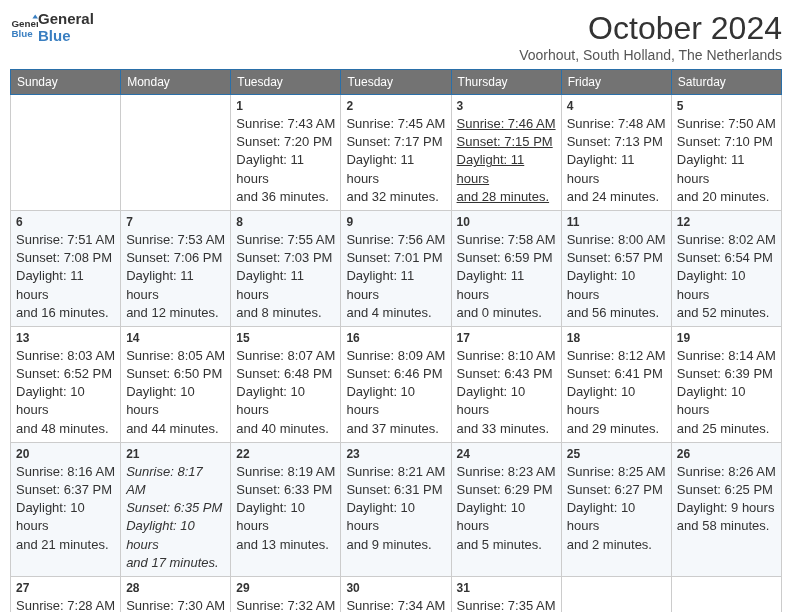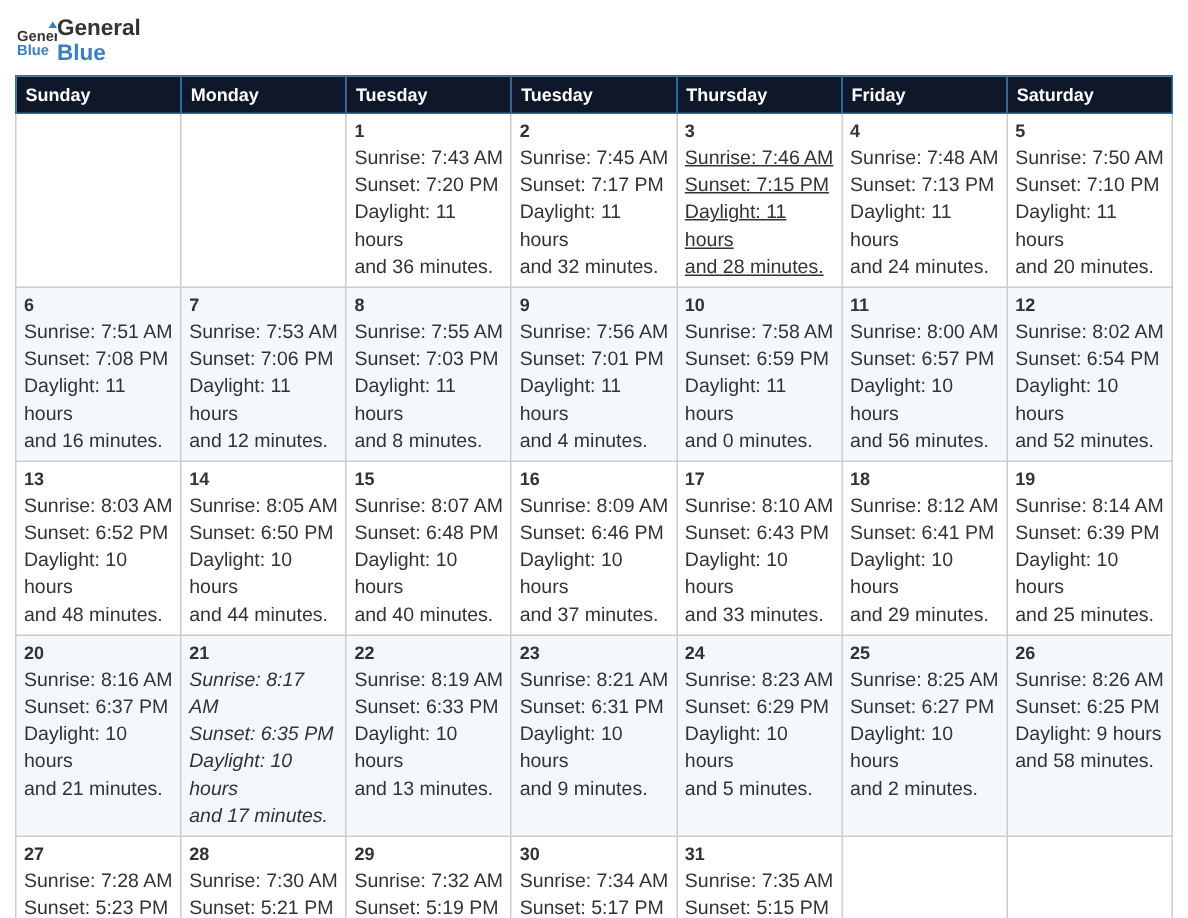--- a/index.html
+++ b/index.html
@@ -36,26 +36,26 @@
     .location {
       font-size: 14px;
       color: #555;
     }
     table {
       width: 100%;
       border-collapse: collapse;
       table-layout: fixed;
     }
     th {
-      background-color: #0f172a;
+      background-color: #737373;
       color: #fff;
       text-align: left;
       padding: 5px 6px;
       font-size: 12px;
-      font-weight: bold;
+      font-weight: normal;
       border: 1px solid #2a6fa8;
     }
     td {
       vertical-align: top;
       border: 1px solid #ccc;
       padding: 4px 5px;
       font-size: 10px;
       color: #333;
       height: 80px;
     }
@@ -84,20 +84,24 @@
     <svg class="logo-icon" viewBox="0 0 40 40">
       <text x="2" y="20" font-size="14" font-weight="bold" fill="#333">General</text>
       <text x="2" y="34" font-size="14" font-weight="bold" fill="#3a7fc1">Blue</text>
       <polygon points="32,8 40,8 36,2" fill="#3a7fc1"></polygon>
     </svg>
     <div>
       <div style="font-size:15px;font-weight:bold;color:#333;">General</div>
       <div style="font-size:15px;font-weight:bold;color:#3a7fc1;">Blue</div>
     </div>
   </div>
+  <div class="title-block">
+    <div class="month-title">October 2024</div>
+    <div class="location">Voorhout, South Holland, The Netherlands</div>
+  </div>
 </div>
 
 <table>
   <thead>
     <tr>
     <th>Sunday</th>
         <th>Monday</th>
         <th>Tuesday</th>
         <th>Tuesday</th>
         <th>Thursday</th>

